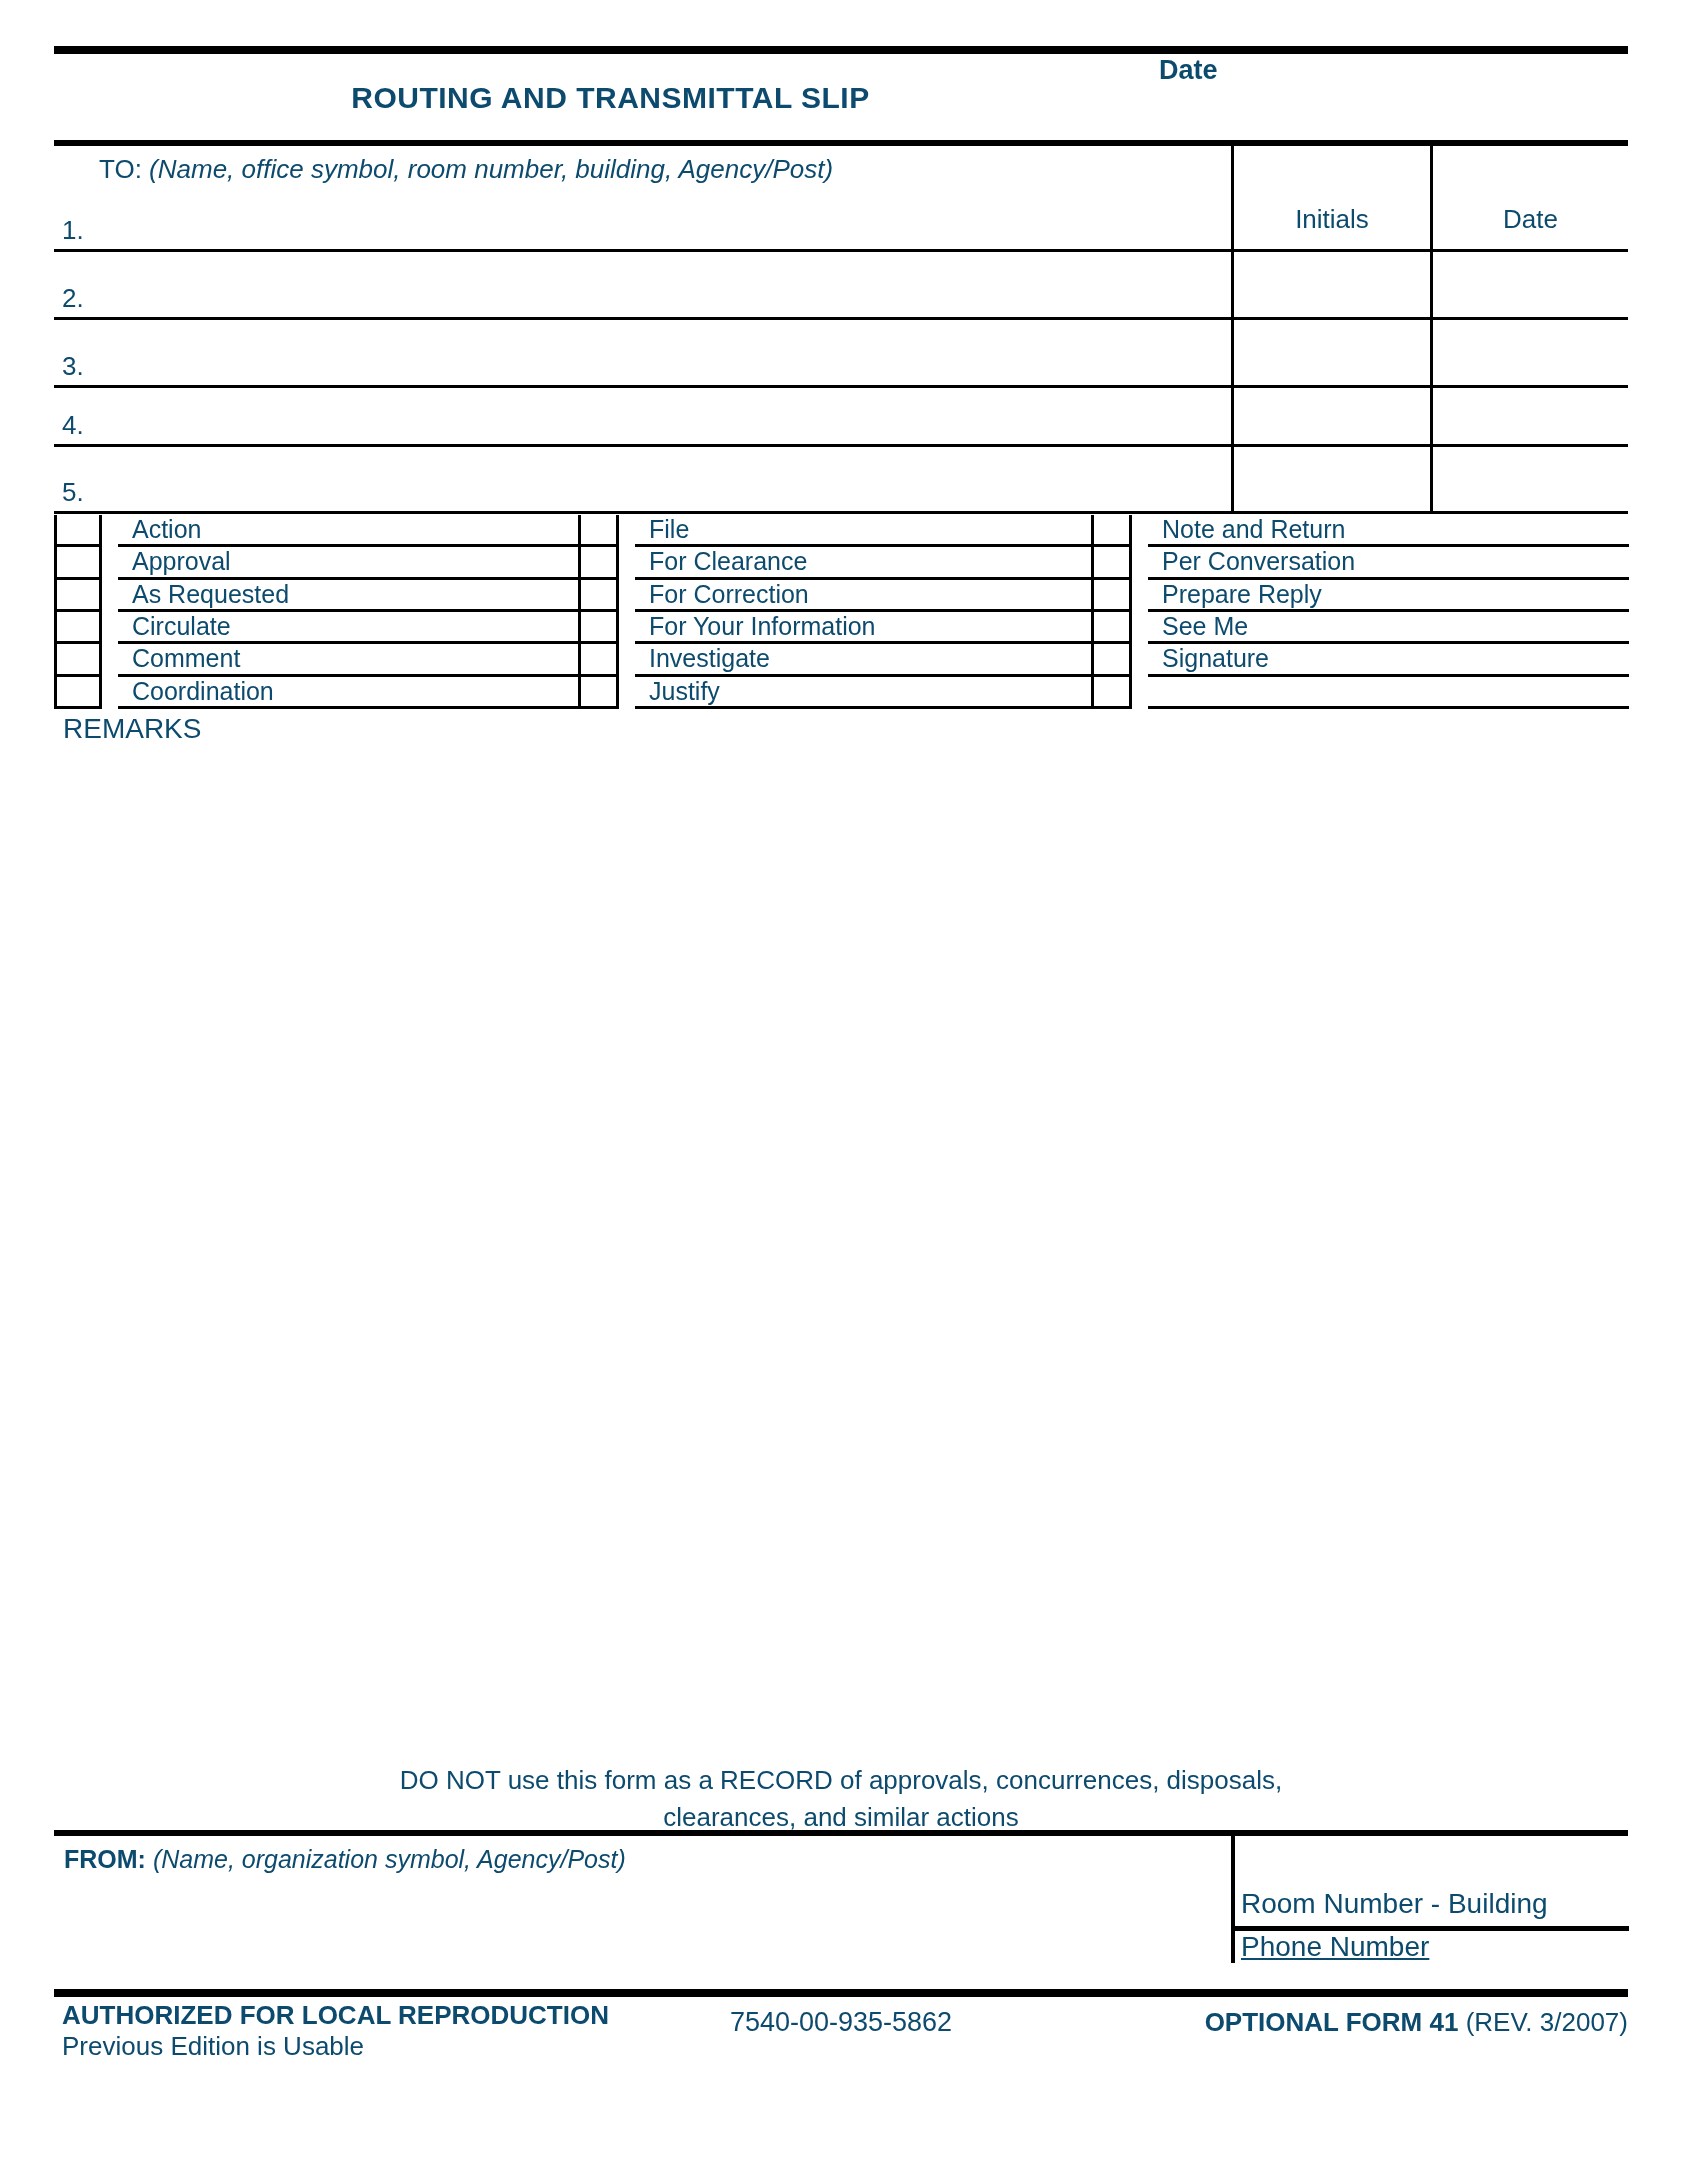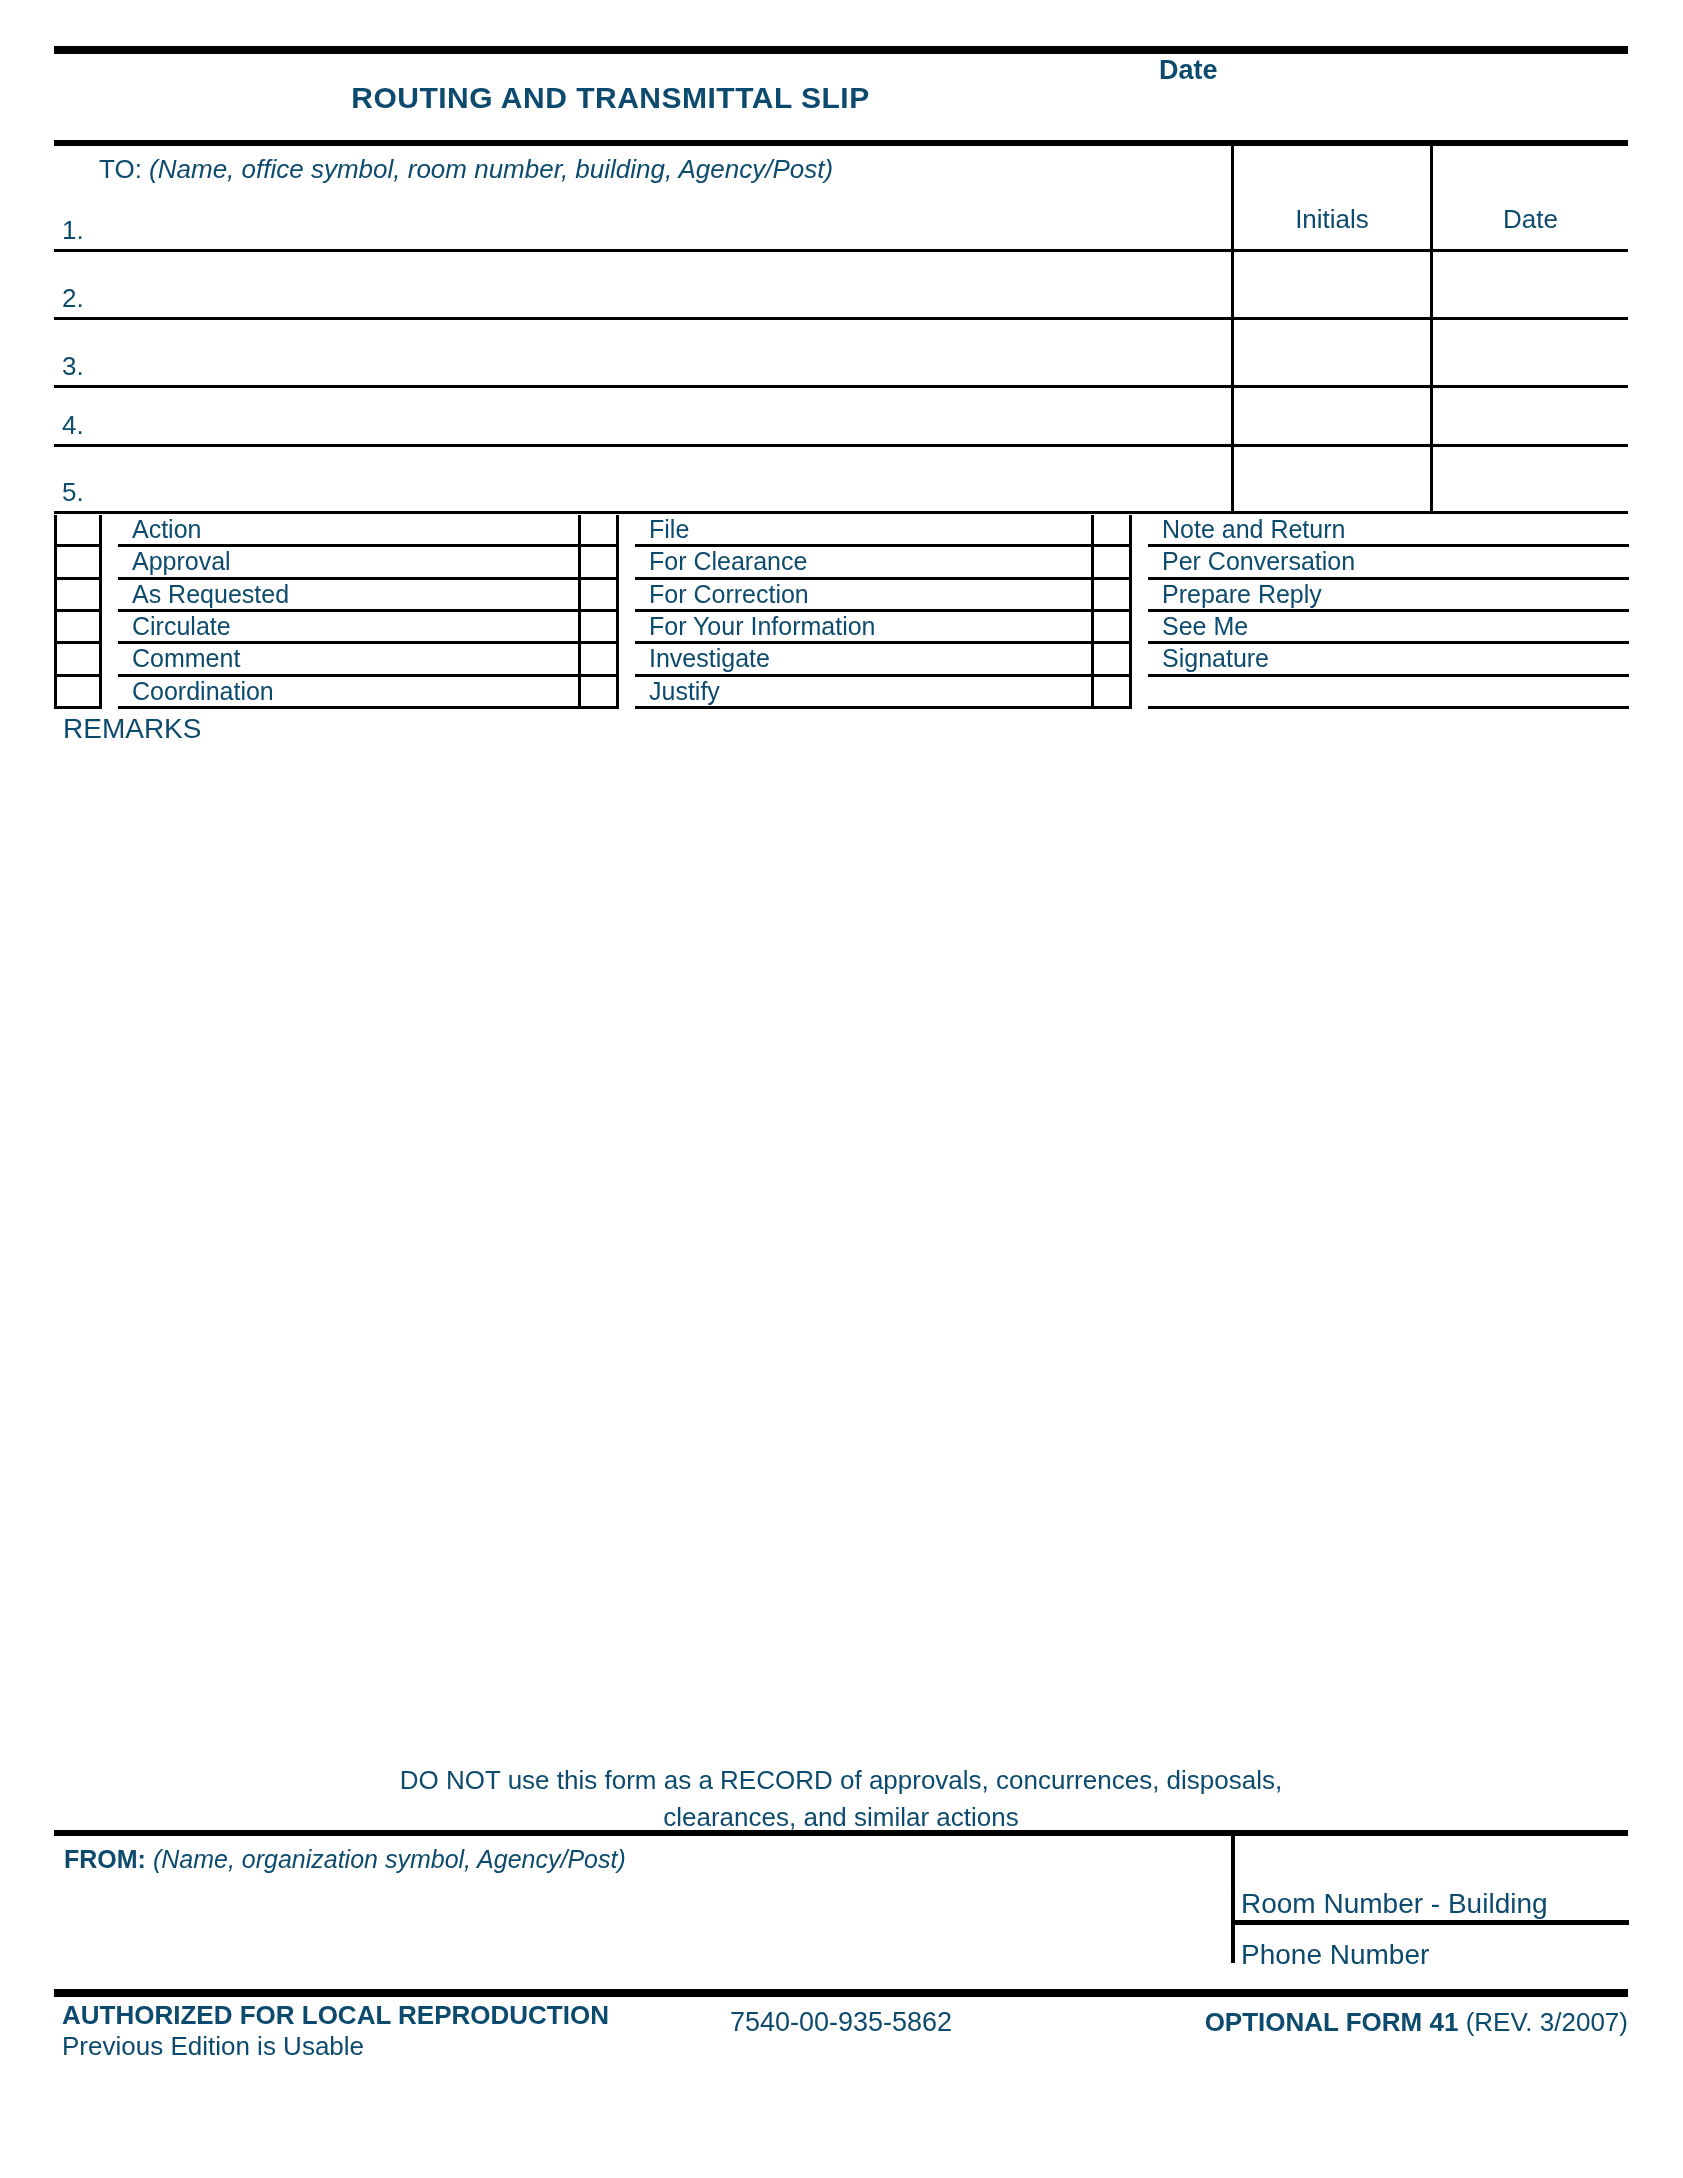--- a/index.html
+++ b/index.html
@@ -58,21 +58,21 @@
   
   .from-field{position:absolute;left:54px;top:1836px;width:1176px;height:153px;
               box-sizing:border-box;padding:9px 0 0 10px;font-size:25px;}
   .from-label{font-weight:bold;}
   .from-hint{font-style:italic;}
   .from-right{position:absolute;left:1231px;top:1836px;width:398px;height:127px;
               box-sizing:border-box;border-left:4px solid #000;
               display:flex;flex-direction:column;}
   .room-cell{box-sizing:border-box;height:59px;border-bottom:5px solid #000;
              padding:4px 0 0 6px;font-size:28px;margin-top:48px;}
-  .phone-cell{flex:1;padding:14px 0 0 6px;font-size:28px;}
+  .phone-cell{flex:1;padding:0 0 0 6px;font-size:28px;text-decoration:underline;}
 
   
   .ft-auth{position:absolute;left:62px;top:2000px;font-size:26px;font-weight:bold;}
   .ft-prev{position:absolute;left:62px;top:2031px;font-size:26px;}
   .ft-stock{position:absolute;left:54px;top:2007px;width:1574px;text-align:center;font-size:27px;}
   .ft-form{position:absolute;left:54px;top:2007px;width:1574px;text-align:right;font-size:26px;}
   .ft-form .bold{font-weight:bold;}
 </style>
 </head>
 <body>

